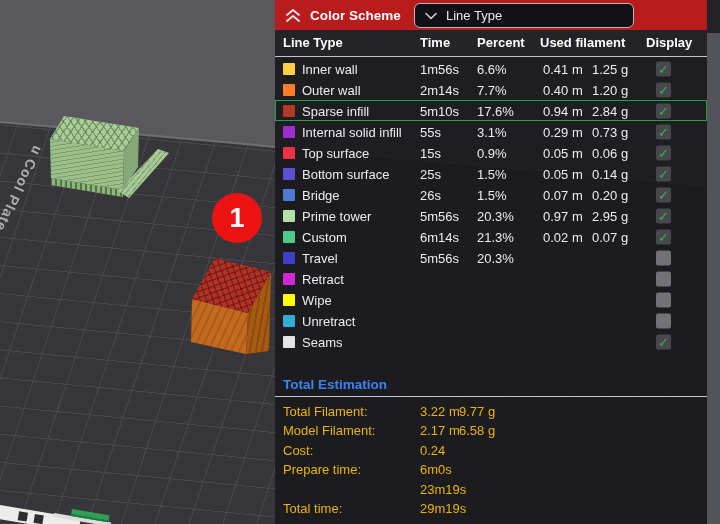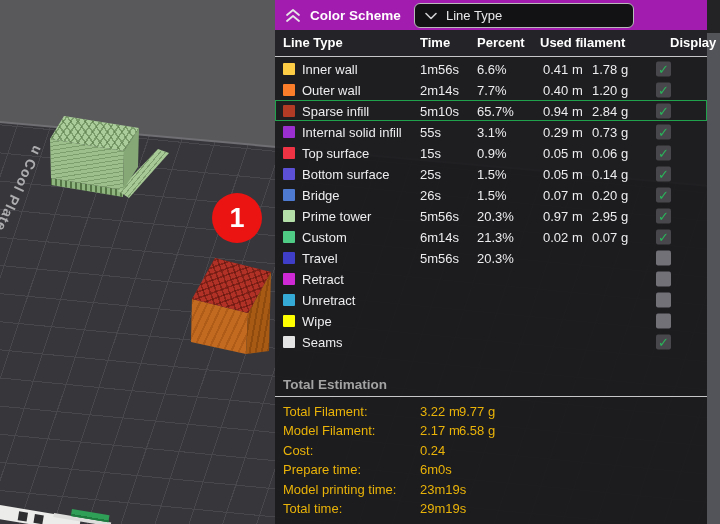--- a/index.html
+++ b/index.html
@@ -68,52 +68,52 @@
          transform:rotate(9.5deg);transform-origin:0 0;
          background-image:linear-gradient(0deg,#1E7A3E 0 2px,transparent 2px);}
 
   
   .edge-strip{position:absolute;left:707px;top:0;width:13px;height:524px;background:#53535A;}
   .edge-strip-top{position:absolute;left:707px;top:0;width:13px;height:33px;background:#232326;}
 
   
   .panel{position:absolute;left:275px;top:0;width:432px;height:524px;
          background:rgba(26,26,29,0.93);color:#EDEDEF;font-size:13px;}
-  .panel-header{position:absolute;left:0;top:0;width:100%;height:30px;background:#a21caf;
+  .panel-header{position:absolute;left:0;top:0;width:100%;height:30px;background:#b91c1c;
          display:flex;align-items:center;}
   .collapse{margin-left:10px;display:flex;align-items:center;cursor:pointer;}
   .panel-title{margin-left:9px;font-weight:bold;font-size:13.5px;color:#FFFFFF;}
   .dropdown{position:absolute;left:139px;top:3px;width:218px;height:23px;
          border:1px solid #B9B9BC;border-radius:6px;background:#121215;
          display:flex;align-items:center;cursor:pointer;}
   .dropdown svg{margin-left:10px;}
   .dropdown-value{margin-left:9px;color:#E8E8EA;}
 
   .thead{position:absolute;left:0;top:30px;width:100%;height:27px;background:#242428;
          border-bottom:1px solid #C6C6C8;box-sizing:border-box;font-weight:bold;color:#FFFFFF;}
   .thead span{position:absolute;top:5px;}
   .col-linetype{left:8px;} .col-time{left:145px;} .col-percent{left:202px;}
-  .col-filament{left:265px;} .col-display{left:371px;margin-left:24px;}
+  .col-filament{left:265px;} .col-display{left:371px;}
 
   .rows{position:absolute;left:0;top:58px;width:100%;}
   .trow{position:relative;height:21px;width:100%;}
   .trow.selected{box-shadow:inset 0 0 0 1px #1FA24B;}
   .trow span{position:absolute;top:50%;transform:translateY(-50%);white-space:nowrap;}
   .swatch{left:8px;width:12px;height:12px;border-radius:1px;}
   .cell.label{left:27px;} .cell.time{left:145px;} .cell.pct{left:202px;text-align:center;}
   .cell.fm{left:268px;} .cell.fg{left:317px;}
   .checkbox{left:381px;width:15px;height:15px;border-radius:2px;
         display:flex;align-items:center;justify-content:center;
         font-size:13px;font-weight:bold;line-height:15px;cursor:pointer;}
   .checkbox.checked{background:#48484C;}
   .checkbox.unchecked{background:#717177;}
 
   .totals-title{position:absolute;left:0;top:377px;width:100%;height:20px;
         border-bottom:1px solid #C6C6C8;box-sizing:border-box;}
-  .totals-title b{position:absolute;left:8px;top:0;font-size:13.5px;color:#a3a3a3;}
+  .totals-title b{position:absolute;left:8px;top:0;font-size:13.5px;color:#3b82f6;}
   .totals{position:absolute;left:0;top:401px;width:100%;}
   .totrow{position:relative;height:19.5px;width:100%;color:#eab308;}
   .totrow span{position:absolute;top:50%;transform:translateY(-50%);white-space:nowrap;}
   .tot-label{left:8px;} .tot-v1{left:145px;} .tot-v2{left:184px;}
 </style>
 </head>
 <body>
 
 <div class="page">
 
@@ -173,37 +173,37 @@
       <span class="col-display">Display</span>
     </div>
 
     <div class="rows">
         <div class="trow">
           <span class="swatch" style="background: rgb(253, 206, 69);"></span>
           <span class="cell label">Inner wall</span>
           <span class="cell time">1m56s</span>
           <span class="cell pct">6.6%</span>
           <span class="cell fm">0.41 m</span>
-          <span class="cell fg">1.78 g</span>
+          <span class="cell fg">1.25 g</span>
           <span class="checkbox checked" style="color: rgb(42, 182, 90);">✓</span>
         </div>
         <div class="trow">
           <span class="swatch" style="background: rgb(253, 126, 42);"></span>
           <span class="cell label">Outer wall</span>
           <span class="cell time">2m14s</span>
           <span class="cell pct">7.7%</span>
           <span class="cell fm">0.40 m</span>
           <span class="cell fg">1.20 g</span>
           <span class="checkbox checked" style="color: rgb(42, 182, 90);">✓</span>
         </div>
         <div class="trow selected" style="box-shadow: rgb(31, 162, 75) 0px 0px 0px 1px inset;">
           <span class="swatch" style="background: rgb(177, 59, 37);"></span>
           <span class="cell label">Sparse infill</span>
           <span class="cell time">5m10s</span>
-          <span class="cell pct">65.7%</span>
+          <span class="cell pct">17.6%</span>
           <span class="cell fm">0.94 m</span>
           <span class="cell fg">2.84 g</span>
           <span class="checkbox checked" style="color: rgb(42, 182, 90);">✓</span>
         </div>
         <div class="trow">
           <span class="swatch" style="background: rgb(156, 47, 208);"></span>
           <span class="cell label">Internal solid infill</span>
           <span class="cell time">55s</span>
           <span class="cell pct">3.1%</span>
           <span class="cell fm">0.29 m</span>
@@ -267,38 +267,38 @@
         <div class="trow">
           <span class="swatch" style="background: rgb(206, 41, 212);"></span>
           <span class="cell label">Retract</span>
           <span class="cell time"></span>
           <span class="cell pct"></span>
           <span class="cell fm"></span>
           <span class="cell fg"></span>
           <span class="checkbox unchecked"></span>
         </div>
         <div class="trow">
+          <span class="swatch" style="background: rgb(255, 255, 0);"></span>
+          <span class="cell label">Wipe</span>
+          <span class="cell time"></span>
+          <span class="cell pct"></span>
+          <span class="cell fm"></span>
+          <span class="cell fg"></span>
+          <span class="checkbox unchecked"></span>
+        </div>
+        <div class="trow">
           <span class="swatch" style="background: rgb(53, 170, 214);"></span>
           <span class="cell label">Unretract</span>
           <span class="cell time"></span>
           <span class="cell pct"></span>
           <span class="cell fm"></span>
           <span class="cell fg"></span>
           <span class="checkbox unchecked"></span>
         </div>
         <div class="trow">
-          <span class="swatch" style="background: rgb(255, 255, 0);"></span>
-          <span class="cell label">Wipe</span>
-          <span class="cell time"></span>
-          <span class="cell pct"></span>
-          <span class="cell fm"></span>
-          <span class="cell fg"></span>
-          <span class="checkbox unchecked"></span>
-        </div>
-        <div class="trow">
           <span class="swatch" style="background: rgb(228, 228, 228);"></span>
           <span class="cell label">Seams</span>
           <span class="cell time"></span>
           <span class="cell pct"></span>
           <span class="cell fm"></span>
           <span class="cell fg"></span>
           <span class="checkbox checked" style="color: rgb(42, 182, 90);">✓</span>
         </div>
       </div>
 
@@ -320,21 +320,20 @@
           <span class="tot-label">Cost:</span>
           <span class="tot-v1">0.24</span>
           <span class="tot-v2"></span>
         </div>
         <div class="totrow">
           <span class="tot-label">Prepare time:</span>
           <span class="tot-v1">6m0s</span>
           <span class="tot-v2"></span>
         </div>
         <div class="totrow">
-          <span class="tot-label">Model printing time:</span>
           <span class="tot-v1">23m19s</span>
           <span class="tot-v2"></span>
         </div>
         <div class="totrow">
           <span class="tot-label">Total time:</span>
           <span class="tot-v1">29m19s</span>
           <span class="tot-v2"></span>
         </div>
       </div>
   </div>

